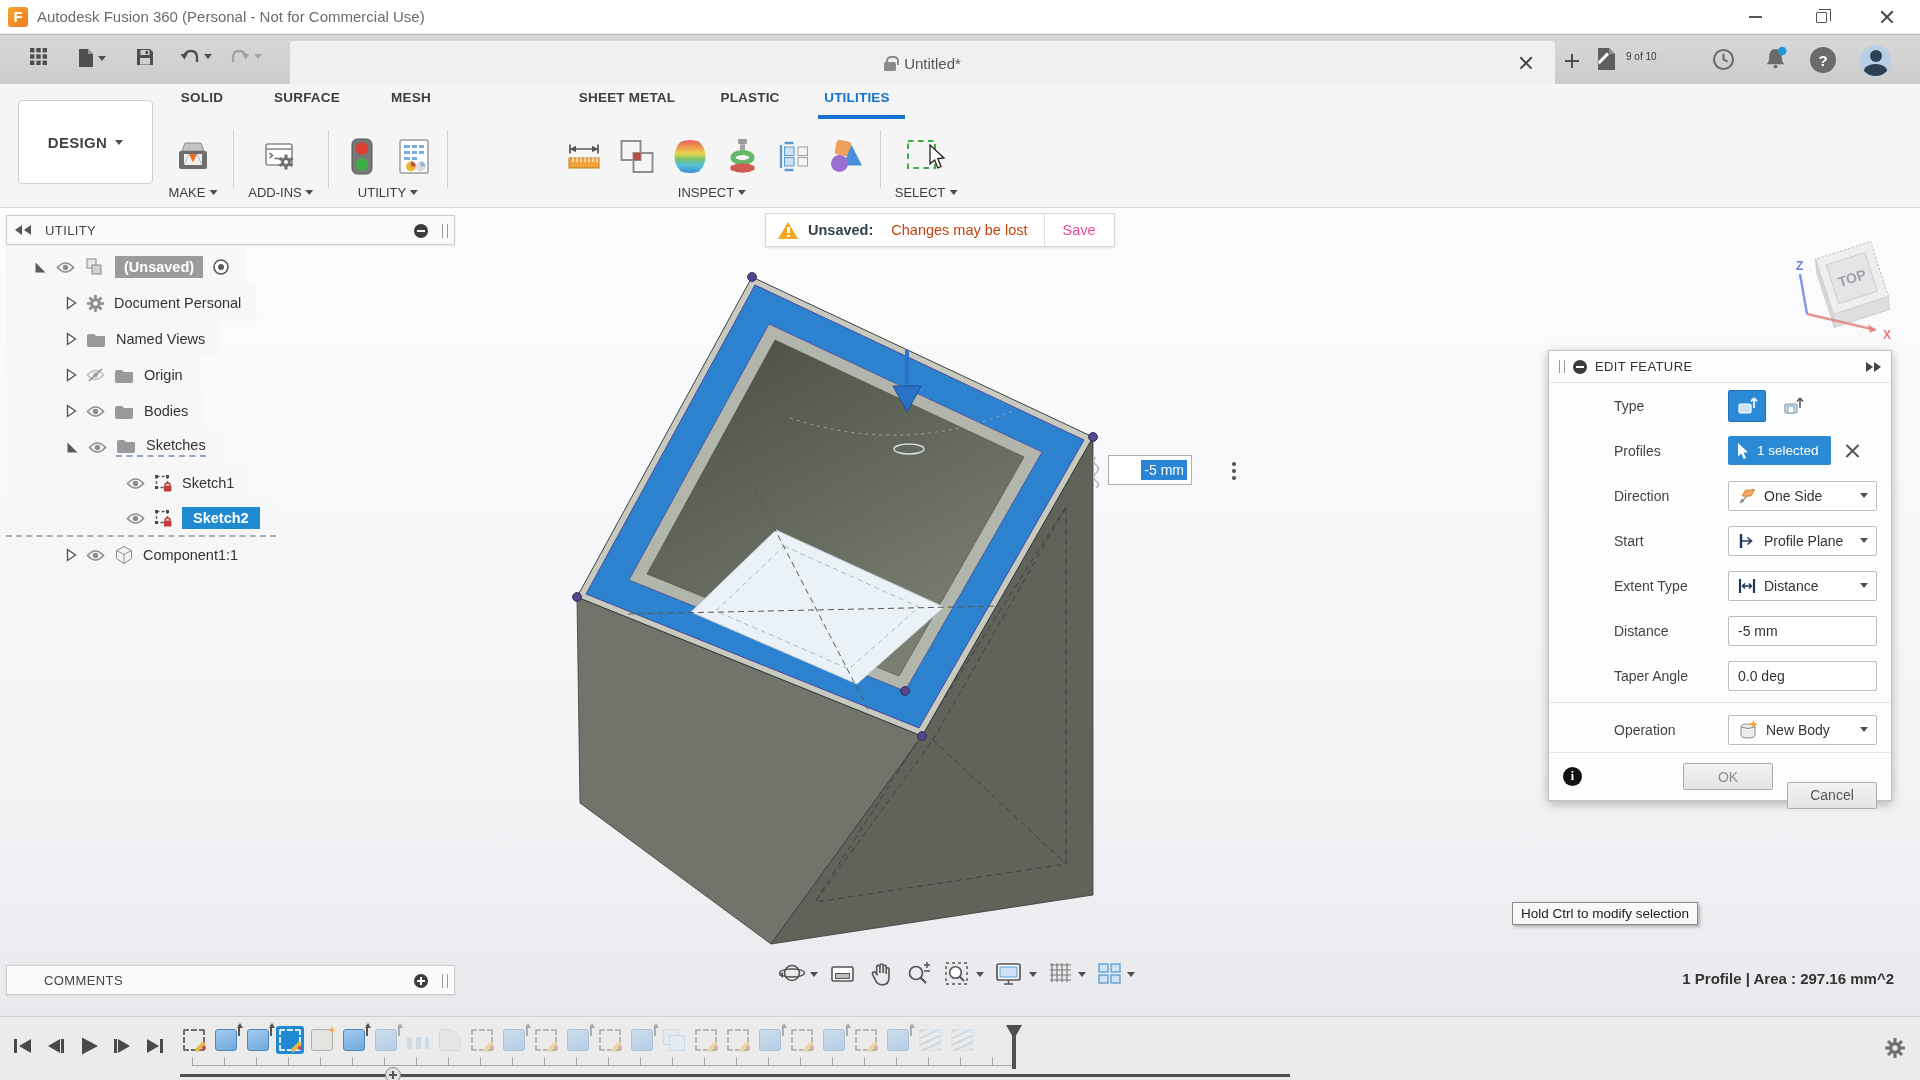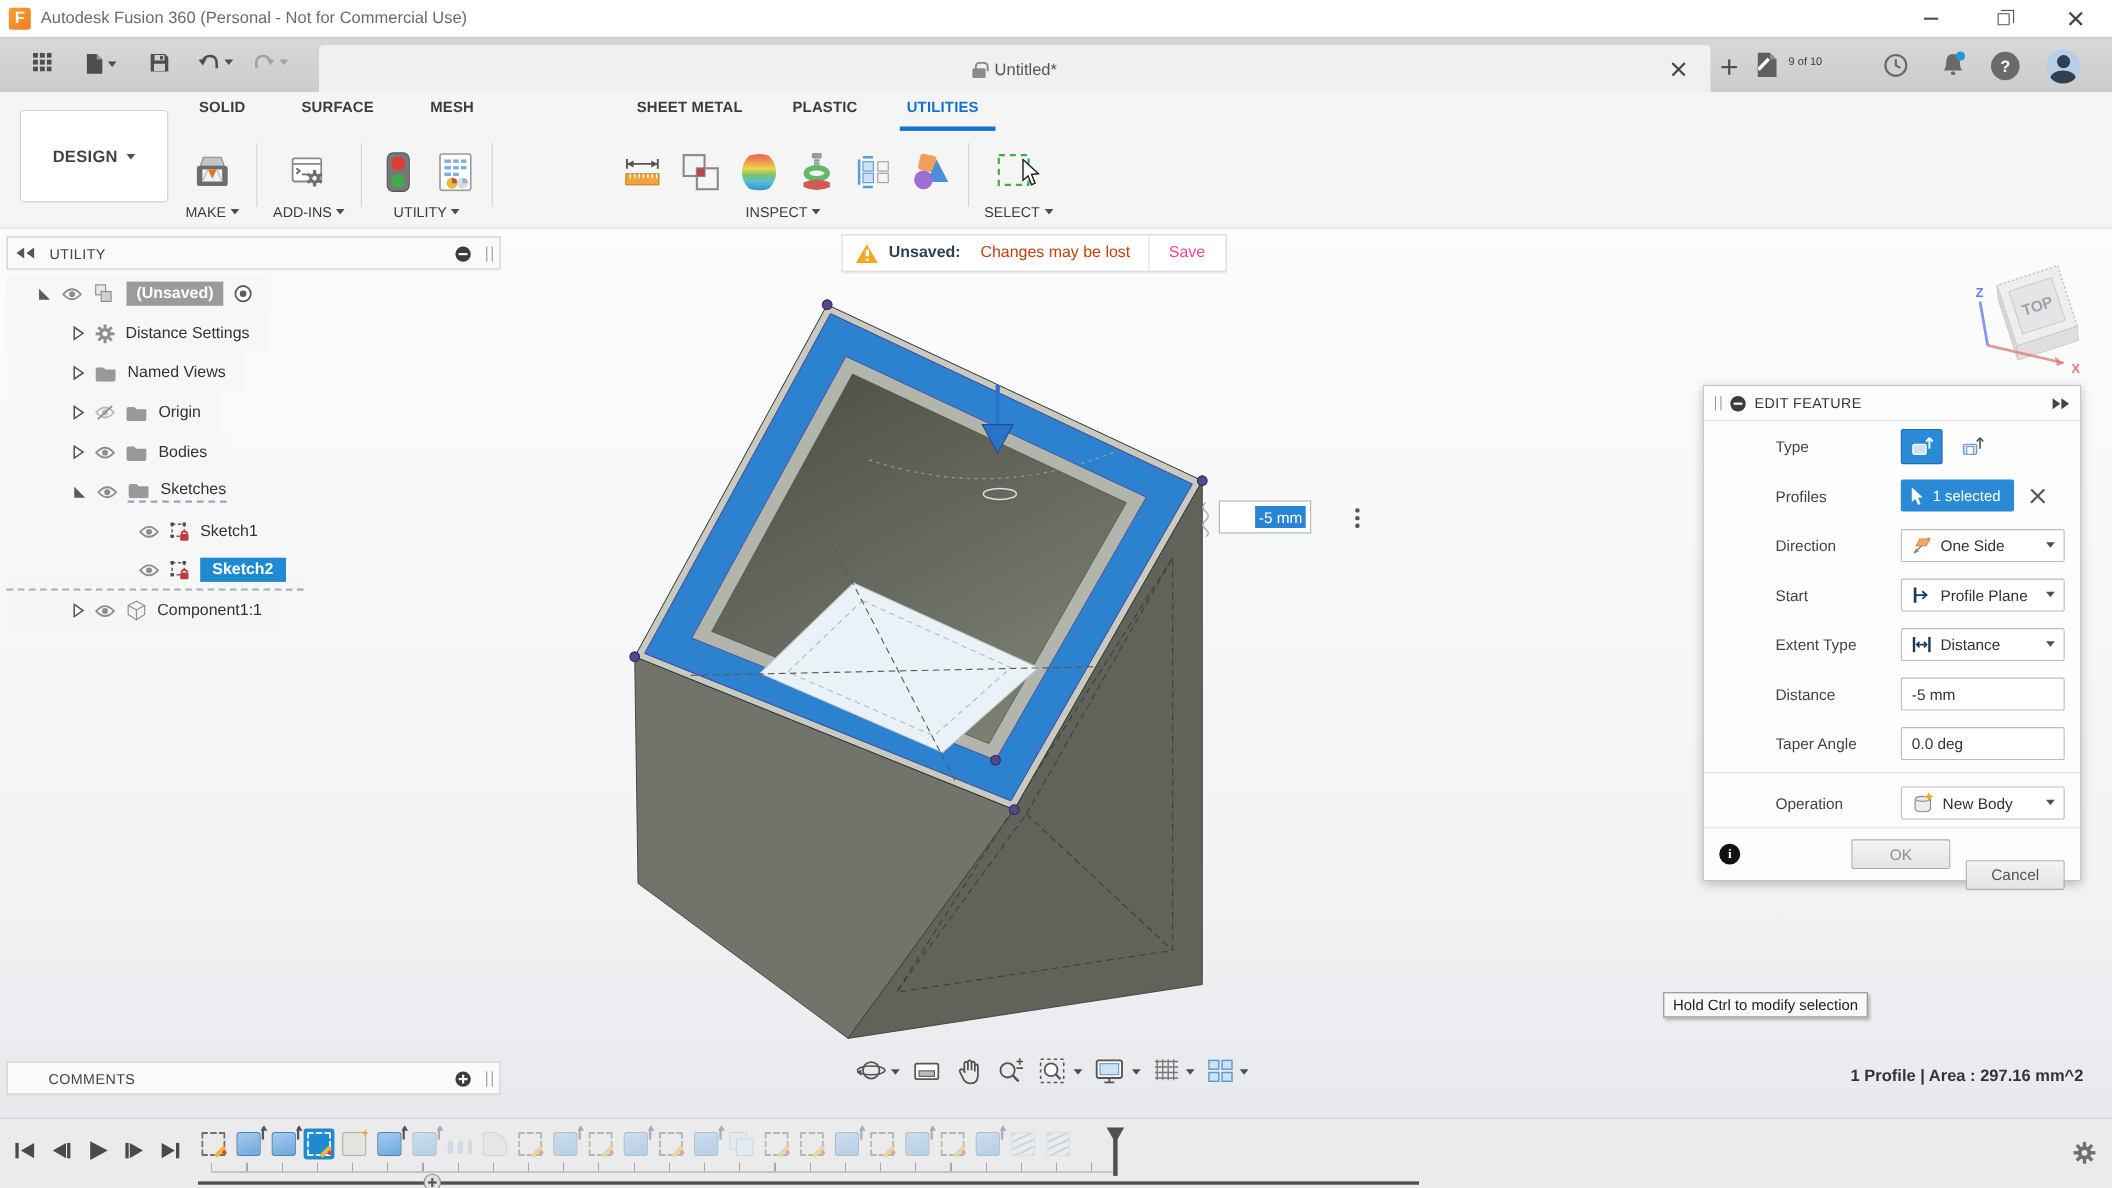--- a/index.html
+++ b/index.html
@@ -518,21 +518,21 @@
           <svg width="19" height="19" viewBox="0 0 20 20">
               <g fill="#8f8f8f">
                 <rect x="8.6" y="1" width="2.8" height="18"></rect>
                 <rect x="8.6" y="1" width="2.8" height="18" transform="rotate(45 10 10)"></rect>
                 <rect x="8.6" y="1" width="2.8" height="18" transform="rotate(90 10 10)"></rect>
                 <rect x="8.6" y="1" width="2.8" height="18" transform="rotate(-45 10 10)"></rect>
                 <circle cx="10" cy="10" r="5.5"></circle>
               </g>
               <circle cx="10" cy="10" r="2.4" fill="#fff"></circle>
             </svg>
-          <span class="tlabel">Distance Settings</span>
+          <span class="tlabel">Document Personal</span>
         </div>
 
         <div class="trow ind1">
           <svg width="11" height="14">
               <path d="M1.5 1.5 L9.5 7 L1.5 12.5 Z" fill="#fff" stroke="#555" stroke-width="1.4"></path>
             </svg>
           <svg width="21" height="15">
               <path d="M1 4 q0 -2 2 -2 h5 l2 2 h9 v9 q0 2 -2 2 h-14 q-2 0 -2 -2 Z" fill="#97999b"></path>
             </svg>
           <span class="tlabel">Named Views</span>

